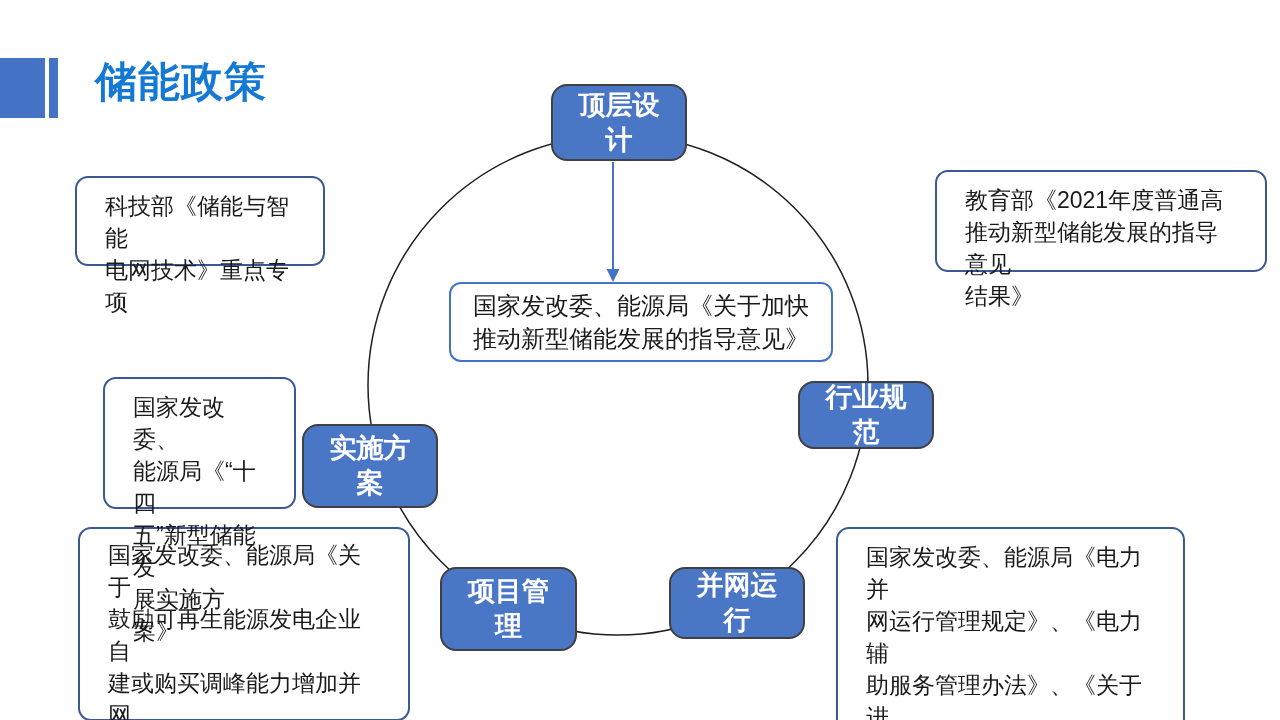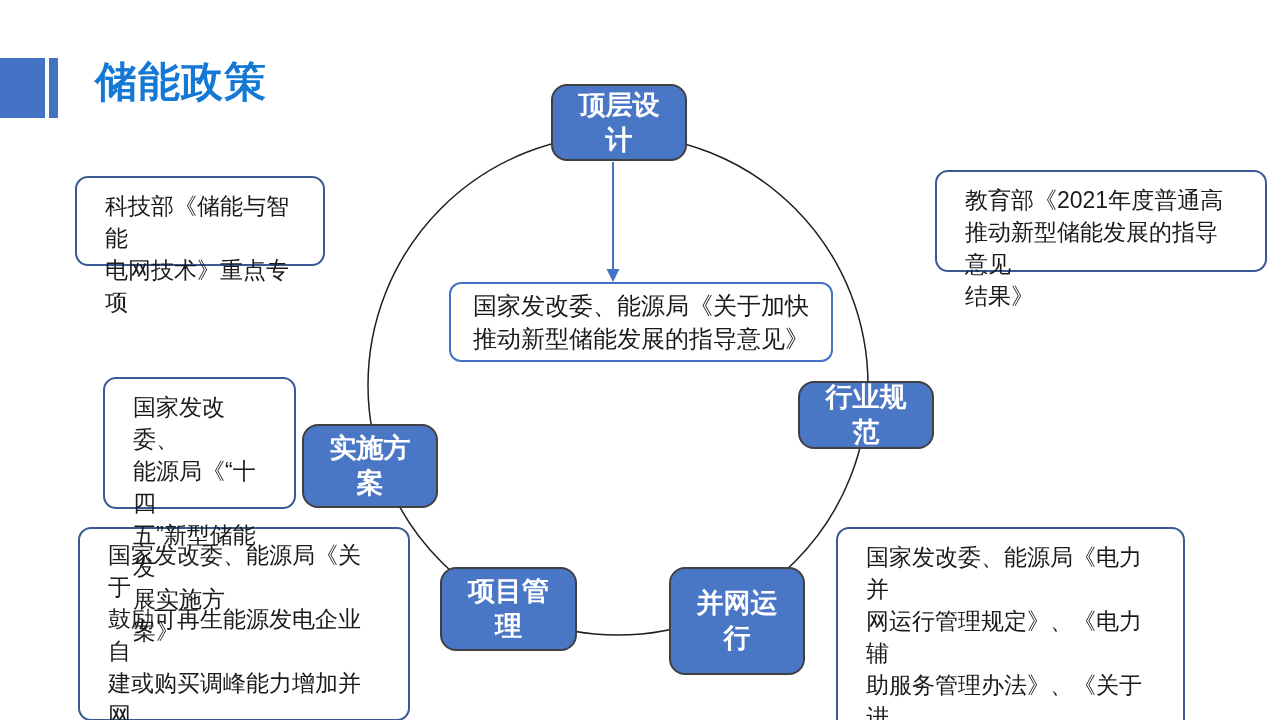--- a/index.html
+++ b/index.html
@@ -34,21 +34,21 @@
     font-weight: bold;
     font-size: 27px;
     line-height: 35px;
     display: flex; align-items: center; justify-content: center;
     text-align: center;
     white-space: pre-line;
   }
   .node-top       { left: 551px; top: 84px;  width: 136px; height: 77px; }
   .node-subject   { left: 748px; top: 179px; width: 136px; height: 84px; }
   .node-industry  { left: 798px; top: 381px; width: 136px; height: 68px; }
-  .node-grid      { left: 669px; top: 567px; width: 136px; height: 108px; text-align: center; }
+  .node-grid      { left: 669px; top: 567px; width: 136px; height: 72px; text-align: center; }
   .node-project   { left: 440px; top: 567px; width: 137px; height: 84px; }
   .node-implement { left: 302px; top: 396px; width: 136px; height: 84px; margin-top: 28px; }
   .node-tech      { left: 349px; top: 181px; width: 140px; height: 78px; }
 
   
   .callout {
     position: absolute;
     background: #ffffff;
     border: 2px solid #3A5894;
     border-radius: 13px;

